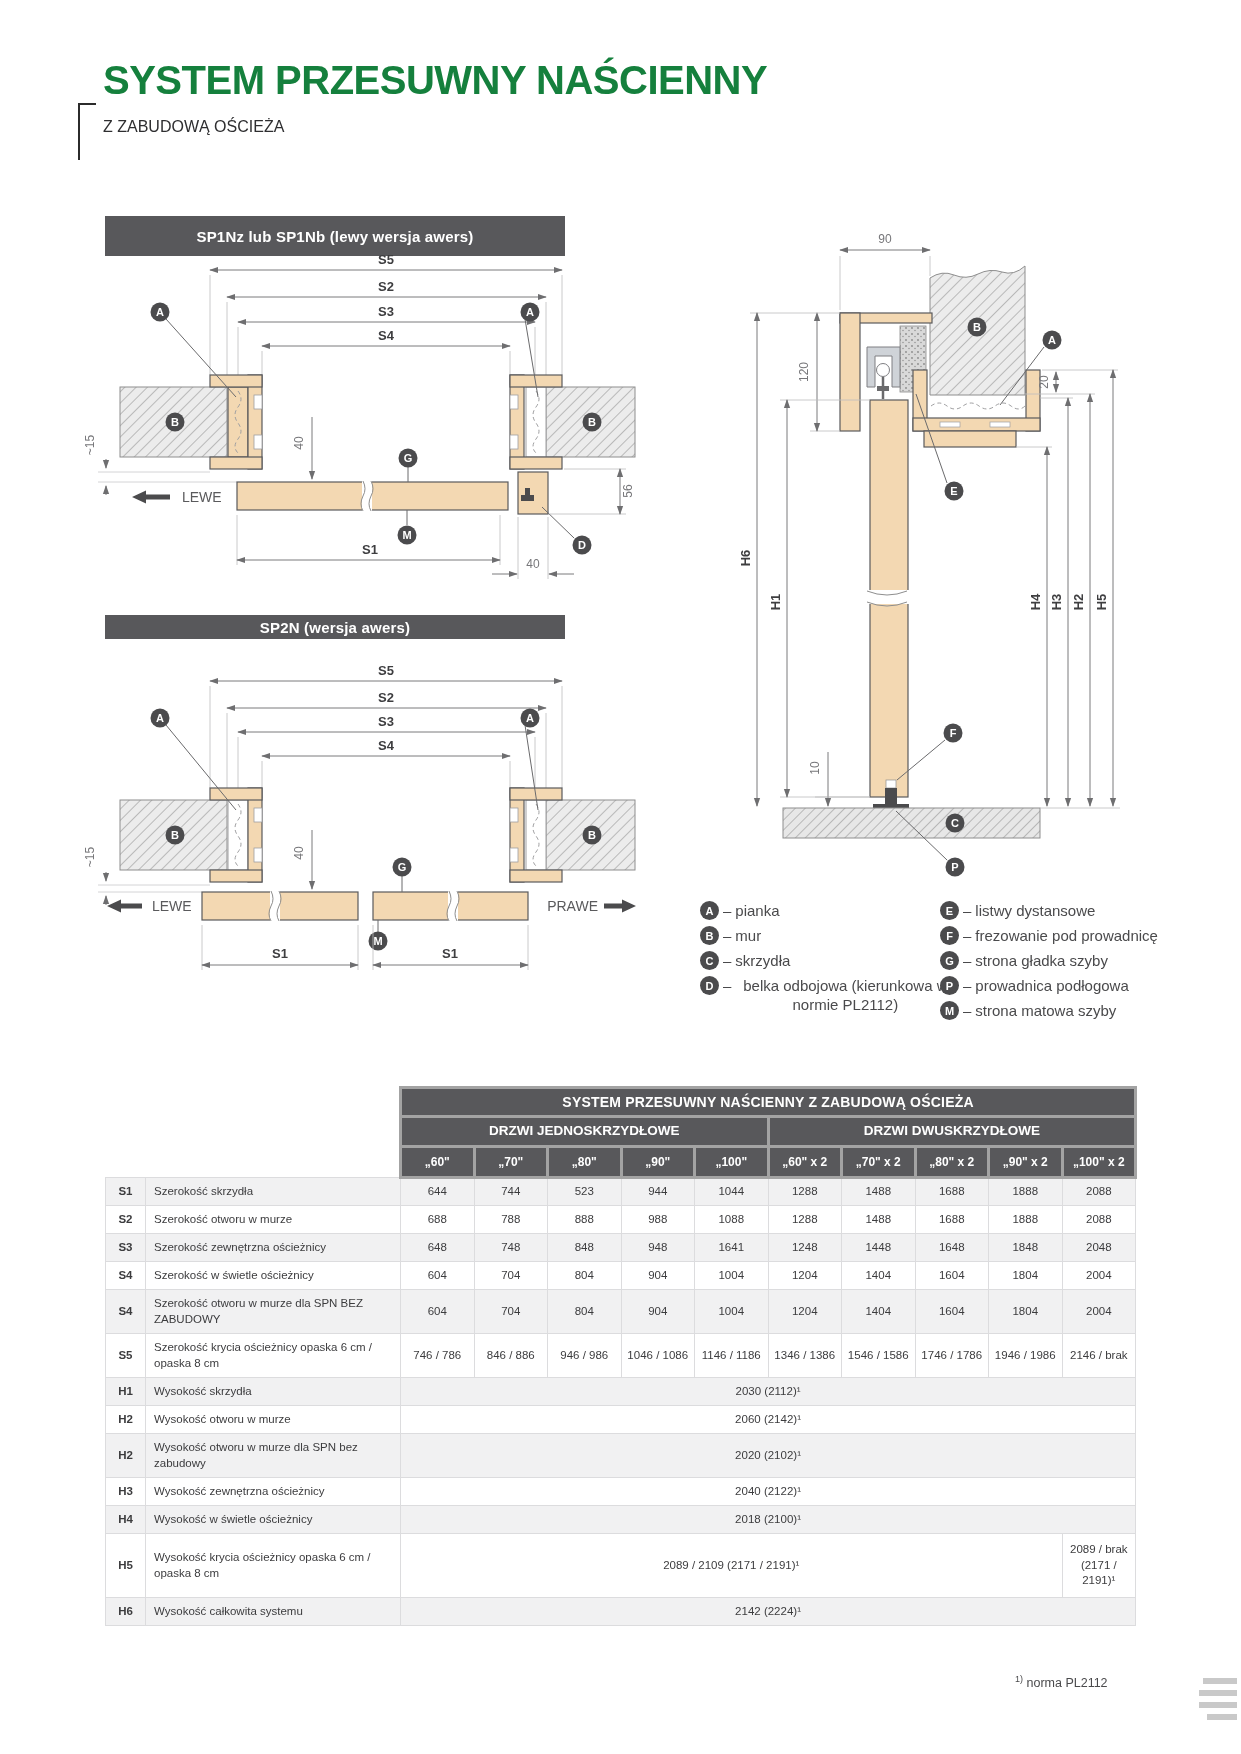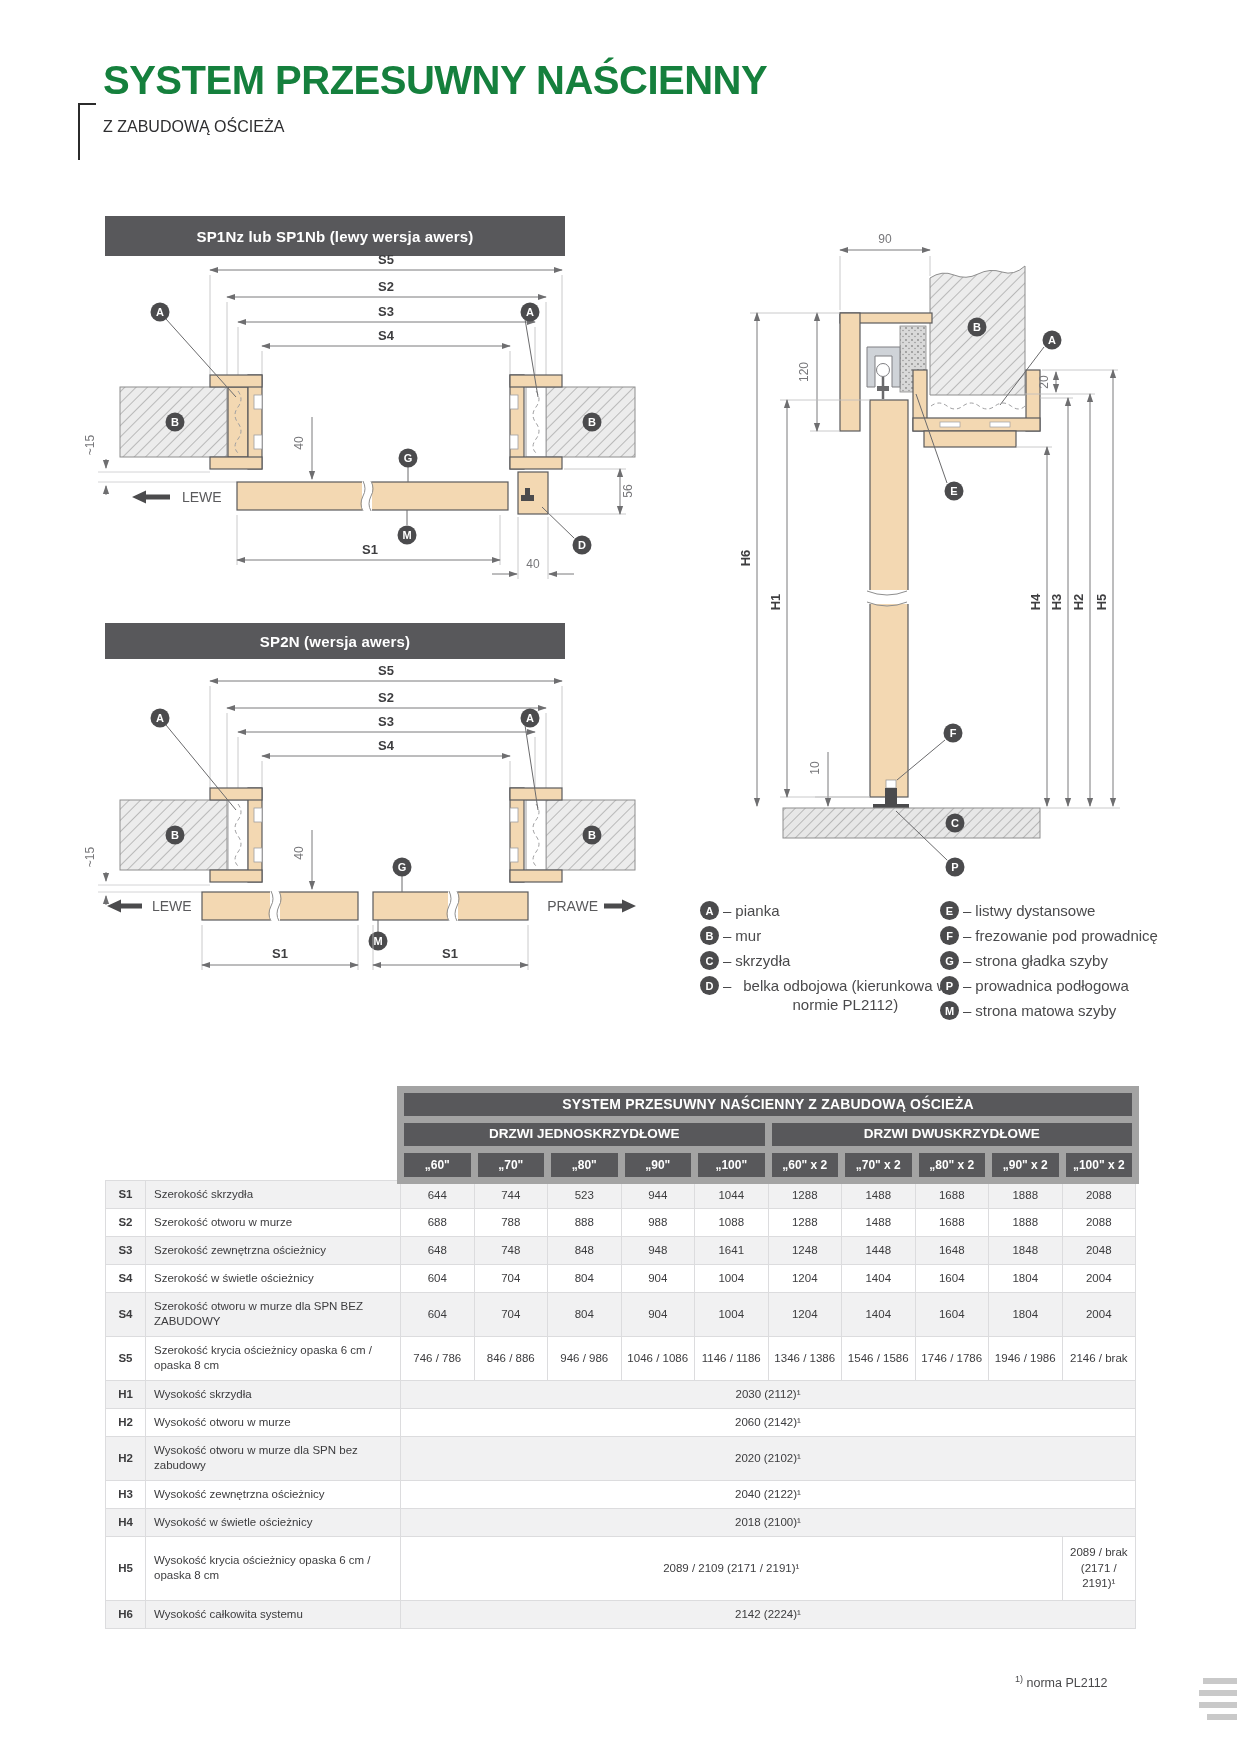--- a/index.html
+++ b/index.html
@@ -31,21 +31,21 @@
   .lg-item{display:flex;align-items:flex-start;margin-bottom:6px;}
   .lg-badge{flex:0 0 19px;width:19px;height:19px;border-radius:50%;background:#4b4b4d;color:#fff;
             font-size:11px;font-weight:700;display:flex;align-items:center;justify-content:center;margin-right:4px;}
   .lg-text{font-size:15px;color:#4a4a4c;line-height:19px;max-width:250px;}
   .lg-dash{font-size:15px;color:#4a4a4c;line-height:19px;margin-right:4px;}
   
   .dim-table{position:absolute;left:105px;top:1086px;width:1030px;border-collapse:collapse;table-layout:fixed;
              font-size:11.5px;color:#3c3c3e;}
   .dim-table td{border:1px solid #dcdcde;text-align:center;padding:2px 3px;vertical-align:middle;line-height:1.35;}
   .dim-table td.blank{border:none;background:#fff;}
-  .dim-table td.hd{background:#58585b;color:#fff;font-weight:700;border:7px solid #a3a3a3;text-align:center;}
+  .dim-table td.hd{background:#58585b;color:#fff;font-weight:700;border:3px solid #a3a3a3;text-align:center;}
   .dim-table td.t-title{font-size:14px;letter-spacing:.2px;}
   .dim-table td.t-group{font-size:13.5px;margin-left:28px;}
   .dim-table td.t-col{font-size:12px;}
   .dim-table td.code{font-weight:700;}
   .dim-table td.lab{text-align:left;padding-left:8px;}
   .dim-table tbody tr:nth-child(odd){background:#f1f1f2;}
   .dim-table tbody tr:nth-child(even){background:#ffffff;}
   .r28{height:28px;} .r44{height:44px;} .r64{height:64px;}
   
   .fn{left:1015px;top:1674px;font-size:12.5px;color:#4a4a4c;}
@@ -190,21 +190,21 @@
     <line class="dim" x1="540" y1="264" x2="540" y2="309" marker-start="url(#arr)" marker-end="url(#arr)"></line>
     <text class="dsm" transform="rotate(-90 552 286)" x="552" y="286" text-anchor="middle">56</text>
 
     <line class="ext" x1="438" y1="312" x2="438" y2="374"></line>
     <line class="ext" x1="468" y1="312" x2="468" y2="374"></line>
     <line class="dim" x1="412" y1="369" x2="437" y2="369" marker-end="url(#arr)"></line>
     <line class="dim" x1="494" y1="369" x2="469" y2="369" marker-end="url(#arr)"></line>
     <text class="dsm" x="453" y="363" text-anchor="middle">40</text>
   </svg>
 
-  <div class="abs banner" style="left:105px;top:615px;width:460px;height:36px;margin-top:8px;">SP2N (wersja awers)</div>
+  <div class="abs banner" style="left:105px;top:615px;width:460px;height:24px;">SP2N (wersja awers)</div>
 
   <svg class="abs" style="left:80px;top:645px;" width="560" height="345" viewBox="0 0 560 345">
     <line class="ext" x1="130" y1="41" x2="130" y2="143"></line>
       <line class="ext" x1="482" y1="41" x2="482" y2="143"></line>
     <line class="ext" x1="147" y1="68" x2="147" y2="153"></line>
       <line class="ext" x1="466" y1="68" x2="466" y2="153"></line>
     <line class="ext" x1="158" y1="92" x2="158" y2="153"></line>
       <line class="ext" x1="455" y1="92" x2="455" y2="153"></line>
     <line class="ext" x1="182" y1="116" x2="182" y2="153"></line>
       <line class="ext" x1="430" y1="116" x2="430" y2="153"></line>

